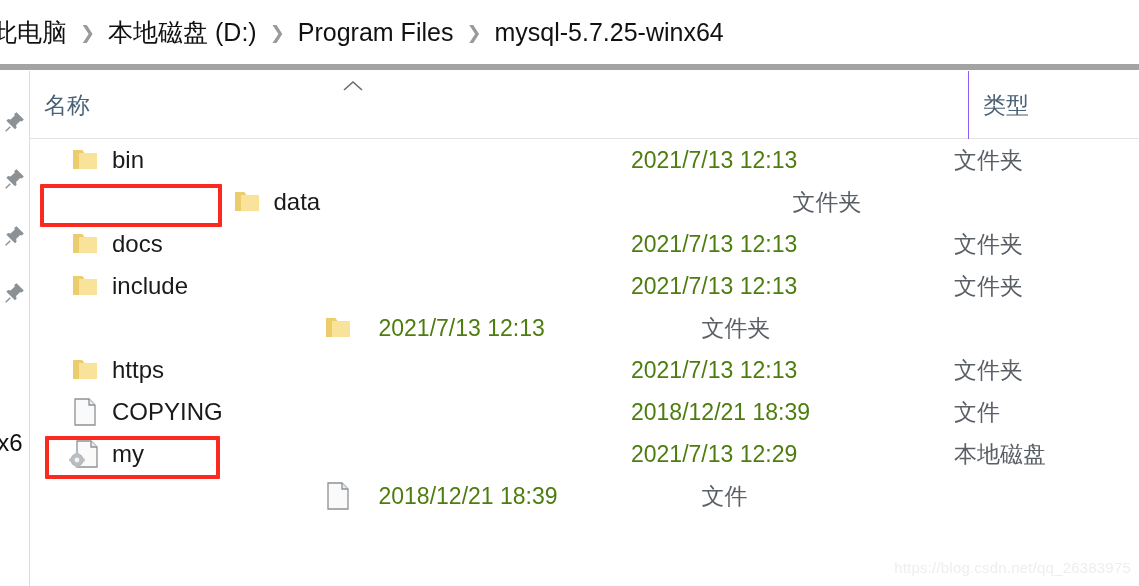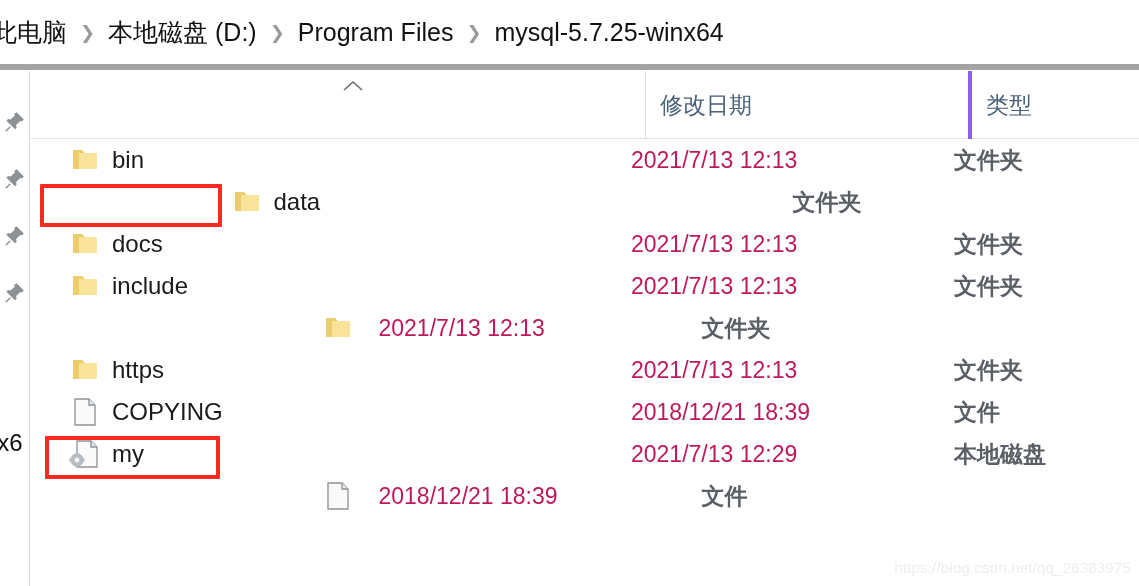--- a/index.html
+++ b/index.html
@@ -90,21 +90,21 @@
     height: 68px;
     display: flex;
     align-items: center;
     font-size: 23px;
     color: #4a6178;
     box-sizing: border-box;
   }
   .col-head span { padding-left: 14px; }
   #col-name { left: 0px;   width: 615px; }
   #col-date { left: 615px; width: 323px; border-left: 1px solid #e0e0e0; }
-  #col-type { left: 938px; width: 171px; border-left: 4px solid #8b5cf6; }
+  #col-type { left: 938px; width: 171px; border-left: 1px solid #8b5cf6; }
   #sort-caret {
     position: absolute;
     left: 312px;
     top: 8px;
     width: 22px;
     height: 14px;
   }
 
   
   #file-list {
@@ -134,31 +134,31 @@
   .cell-name {
     width: 505px;
     font-size: 24px;
     color: #1a1a1a;
     white-space: nowrap;
     overflow: hidden;
   }
   .cell-date {
     width: 323px;
     font-size: 23px;
-    color: #be185d;
+    color: #4d7c0f;
     white-space: nowrap;
   }
   .cell-date span { padding-left: 14px; }
   .cell-type {
     width: 171px;
     font-size: 23px;
     color: #5a5f66;
     white-space: nowrap;
   }
-  .cell-type span { padding-left: 14px; font-weight: bold; }
+  .cell-type span { padding-left: 14px; }
 
   
   .hl-box {
     position: absolute;
     border: 4px solid #fb2a20;
     box-sizing: border-box;
     pointer-events: none;
     border-radius: 1px;
   }
   #hl-data { left: 10px;  top: 45px;  width: 182px; height: 43px; }
@@ -220,22 +220,22 @@
         <g fill="#8c9196">
           <path d="M15.5 3.2l7.3 7.3-2.0 2.0-1.5-0.6-4.2 4.2 0.5 2.6-1.6 1.6-8.6-8.6 1.6-1.6 2.6 0.5 4.2-4.2-0.6-1.5z"></path>
           <path d="M4.2 21.8l4.6-4.6 1.0 1.0-4.6 4.6z"></path>
         </g>
       </svg>
   </span>
   <span id="nav-clip-text">nx6</span>
 </div>
 
 <div id="column-header">
-  <div class="col-head" id="col-date">
-    <span>修改日期</span>
+  <div class="col-head" id="col-name">
+    <span>名称</span>
   </div>
   <div class="col-head" id="col-type">
     <span>类型</span>
   </div>
   <span id="sort-caret">
     <svg width="22" height="14" viewBox="0 0 22 14">
         <path d="M2 11 L11 3 L20 11" stroke="#6b6b6b" stroke-width="1.6" fill="none"></path>
       </svg>
   </span>
 </div>

